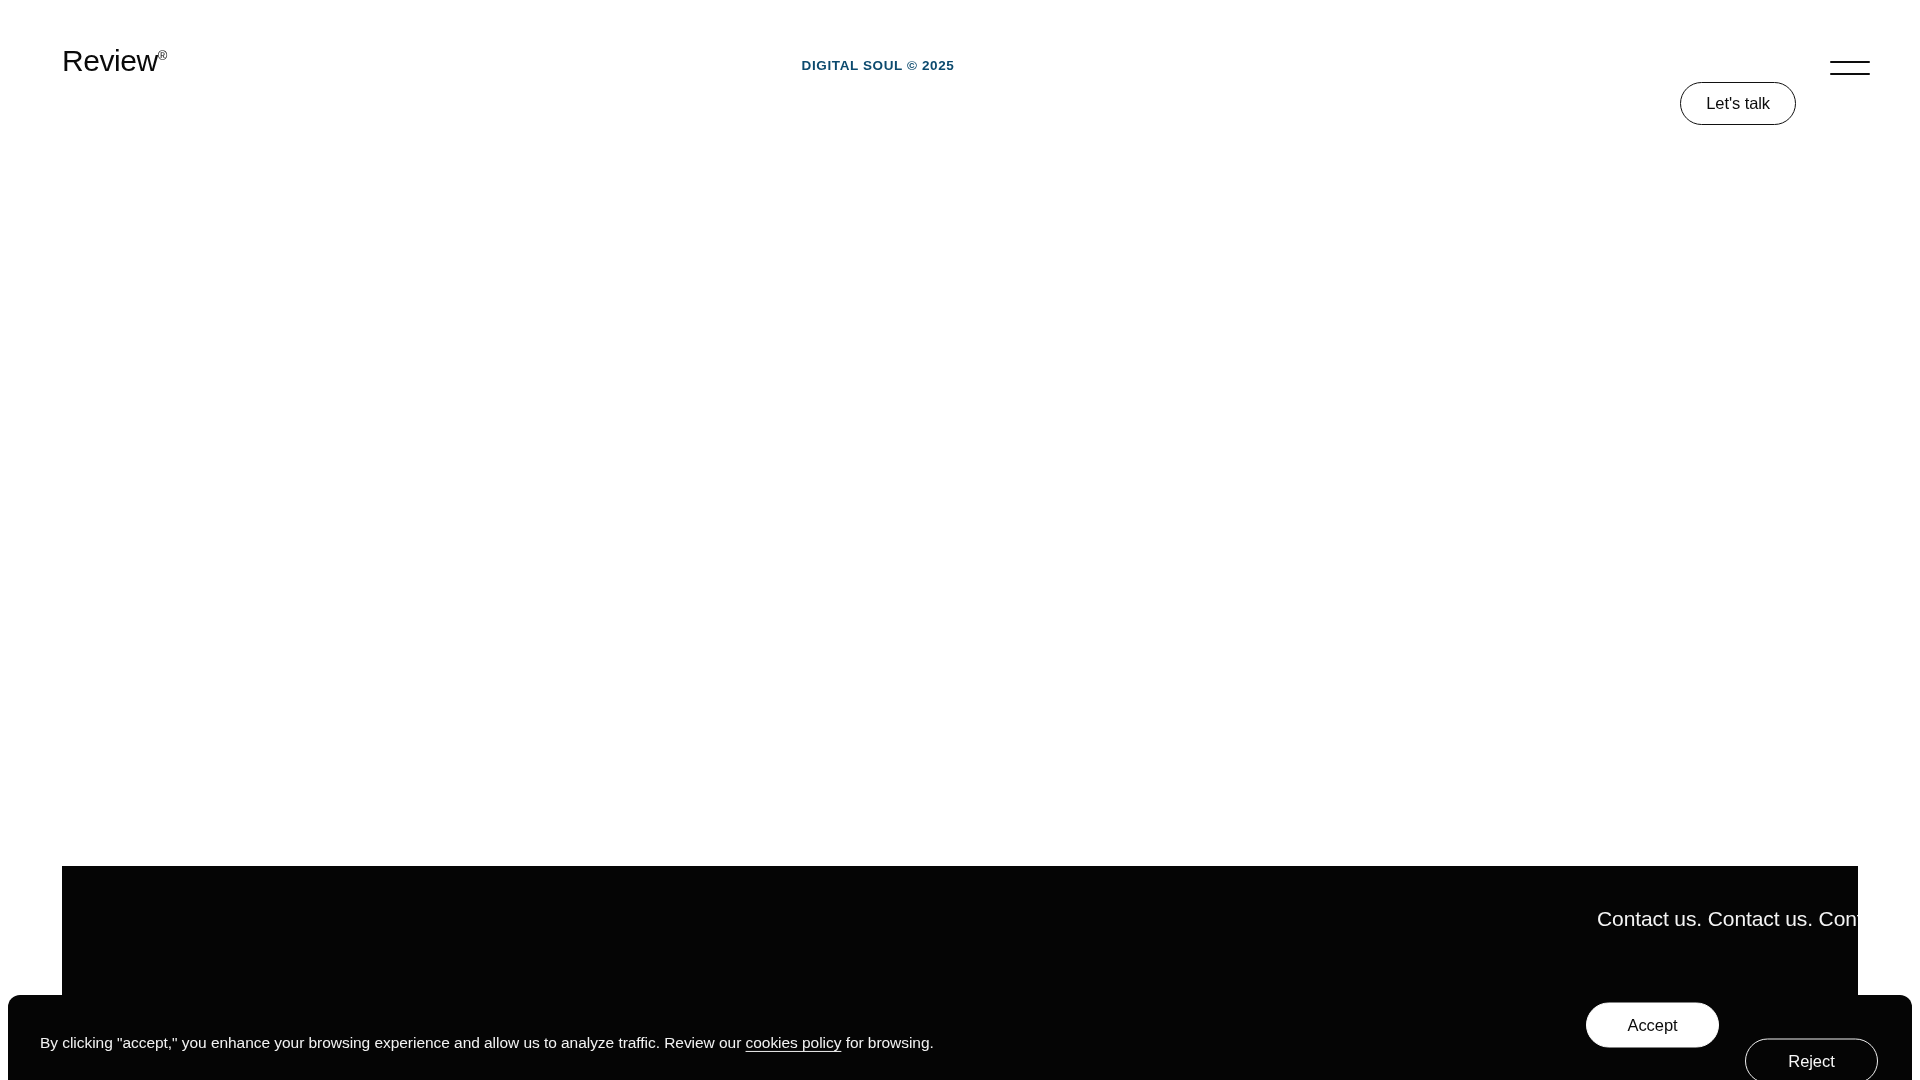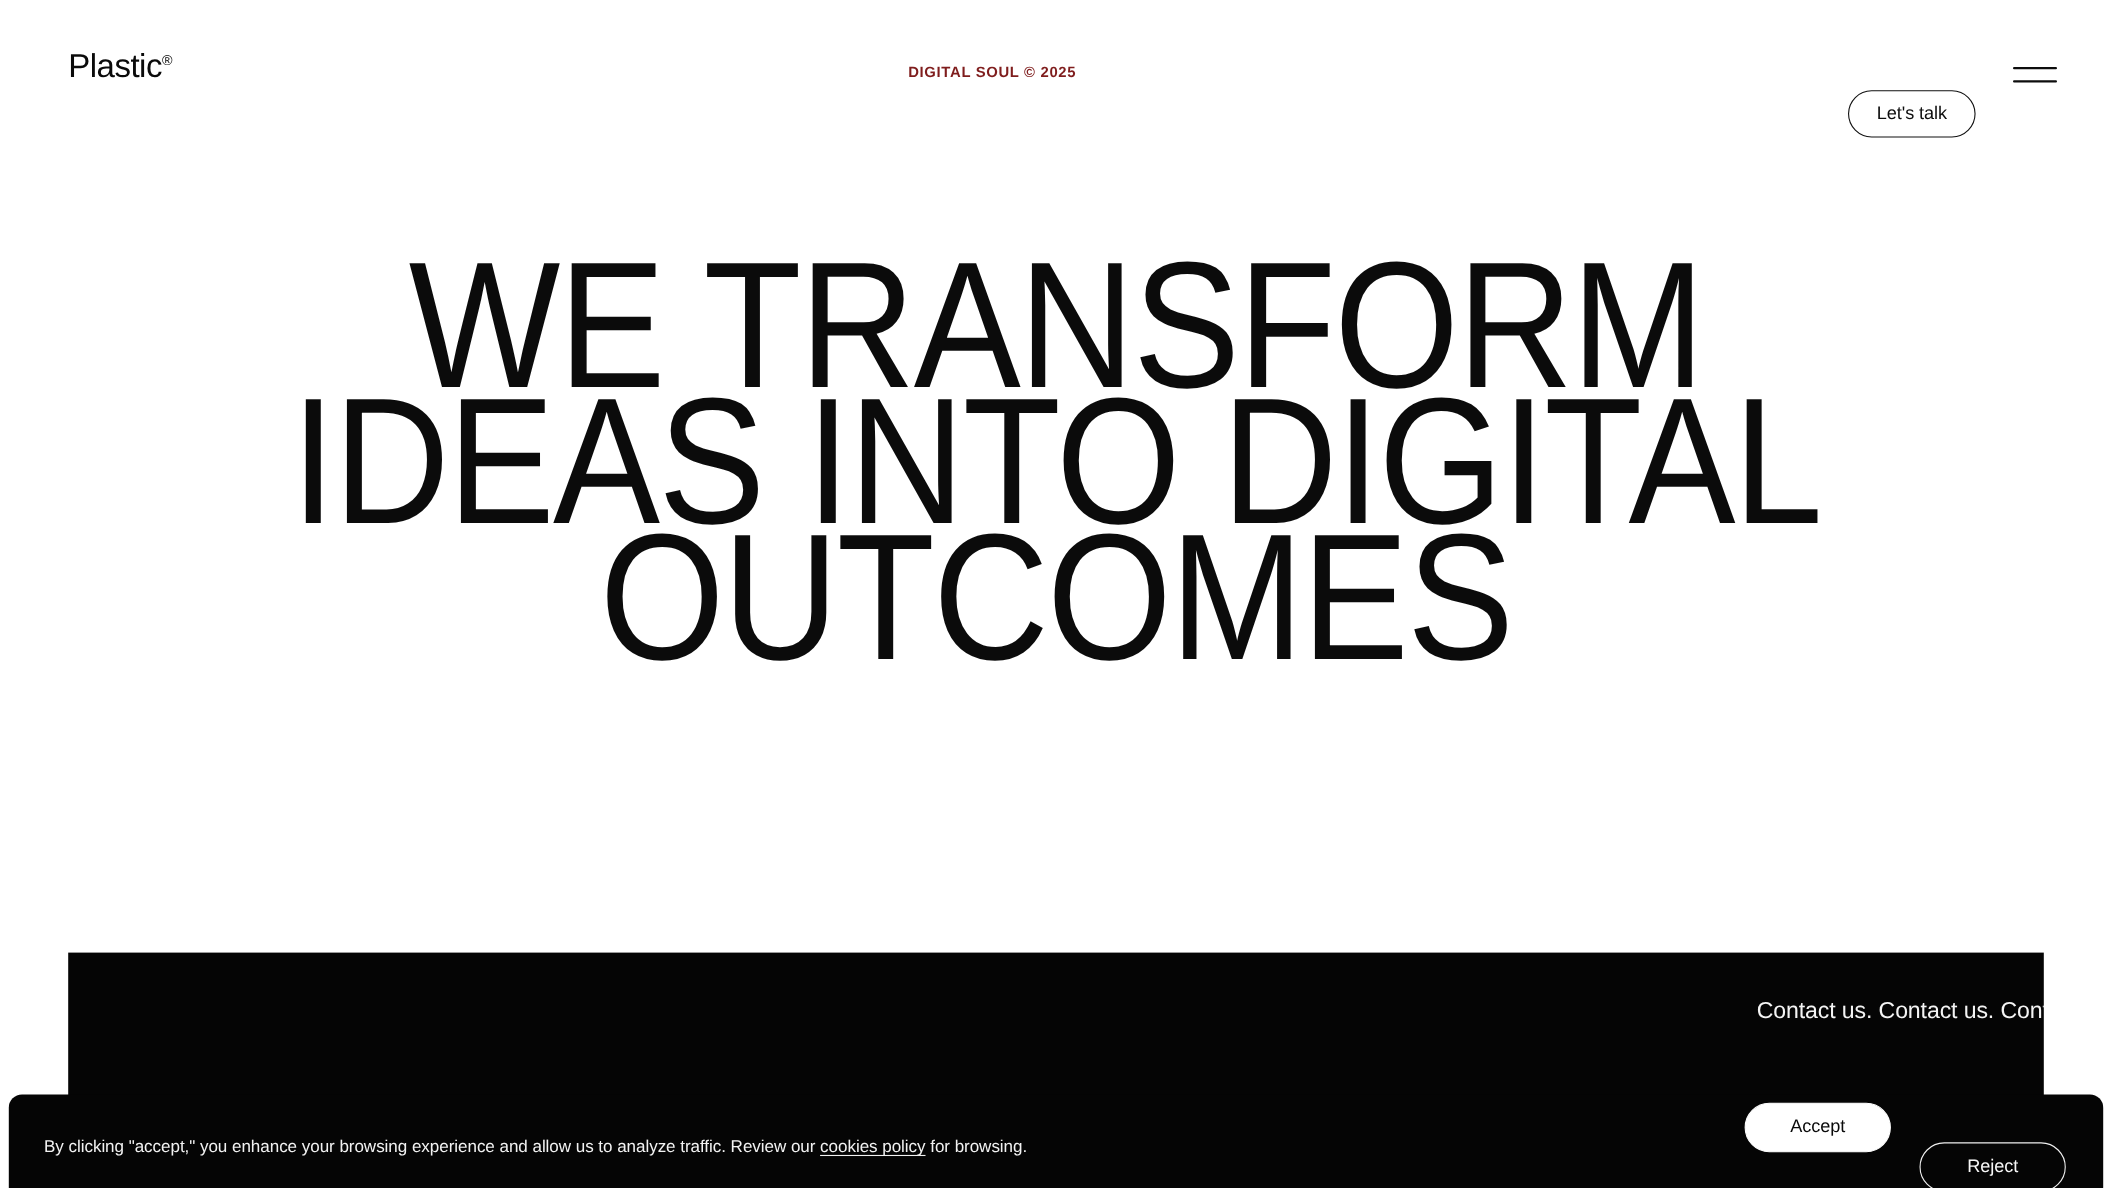--- a/index.html
+++ b/index.html
@@ -52,23 +52,22 @@
 
   .header-center {
     position:absolute;
     left:0;
     top:58px;
     width:1756px;
     text-align:center;
     font-size:13.5px;
     letter-spacing:0.045em;
     font-weight:700;
-    color:#7f1d1d;
-    white-space:nowrap;
-    margin-left:24px;
+    color:#0c4a6e;
+    white-space:nowrap;
   }
 
   .lets-talk {
     position:absolute;
     right:124px;
     top:46px;
     height:43px;
     padding:0 25px;
     display:flex;
     align-items:center;
@@ -235,41 +234,36 @@
   }
 </style>
 </head>
 <body>
 
 <div id="page">
 
   <div class="header">
 
     <div class="logo">
-      <span>Plastic</span><span class="reg">®</span>
+      <span>Review</span><span class="reg">®</span>
     </div>
 
     <div class="header-center">DIGITAL SOUL © 2025</div>
 
     <button class="lets-talk">
       <span>Let's talk</span>
     </button>
 
     <button class="menu-btn">
       <span></span>
       <span></span>
     </button>
 
   </div>
 
-  <div class="hero">
-    <div class="hero-line">WE TRANSFORM</div>
-    <div class="hero-line">IDEAS INTO DIGITAL</div>
-    <div class="hero-line">OUTCOMES</div>
-  </div>
 
   <div class="dark-panel">
     <div class="marquee-row">
       <div class="marquee-inner">
         <span class="marquee-text">Contact us. Contact us. Contact us. Contact us. Contact us.</span>
 
       </div>
     </div>
   </div>
 

